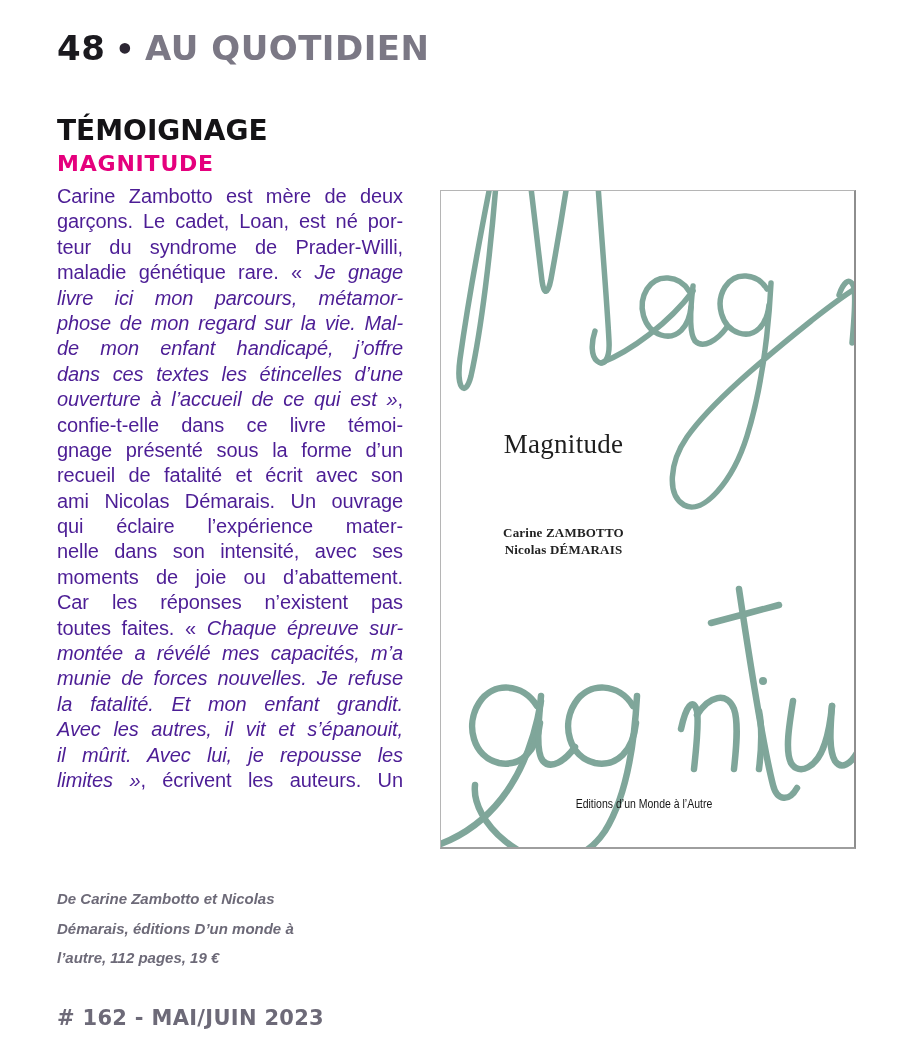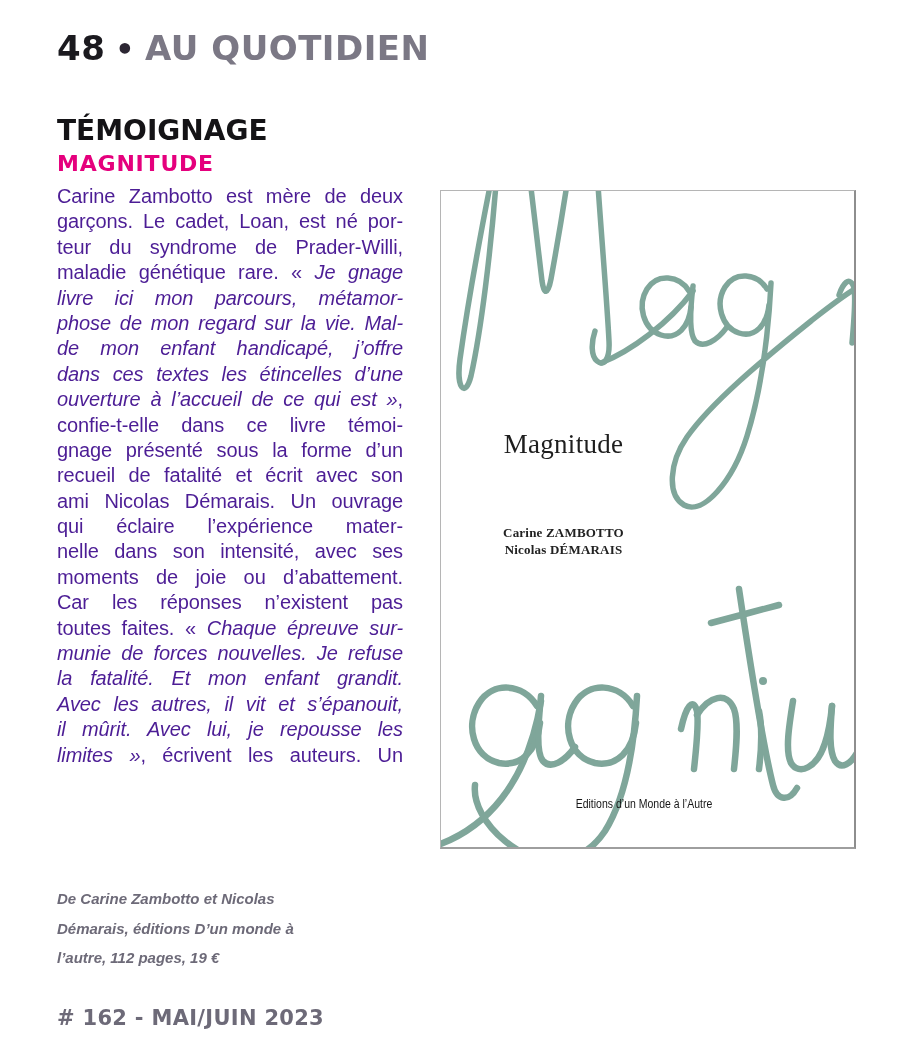--- a/index.html
+++ b/index.html
@@ -107,20 +107,21 @@
       <div class="body-line"><span class="it">ouverture à l’accueil de ce qui est »</span><span>,</span></div>
       <div class="body-line"><span>confie-t-elle dans ce livre témoi-</span></div>
       <div class="body-line"><span>gnage présenté sous la forme d’un</span></div>
       <div class="body-line"><span>recueil de fatalité et écrit avec son</span></div>
       <div class="body-line"><span>ami Nicolas Démarais. Un ouvrage</span></div>
       <div class="body-line"><span>qui éclaire l’expérience mater-</span></div>
       <div class="body-line"><span>nelle dans son intensité, avec ses</span></div>
       <div class="body-line"><span>moments de joie ou d’abattement.</span></div>
       <div class="body-line"><span>Car les réponses n’existent pas</span></div>
       <div class="body-line"><span>toutes faites. « </span><span class="it">Chaque épreuve sur-</span></div>
+      <div class="body-line"><span class="it">montée a révélé mes capacités, m’a</span></div>
       <div class="body-line"><span class="it">munie de forces nouvelles. Je refuse</span></div>
       <div class="body-line"><span class="it">la fatalité. Et mon enfant grandit.</span></div>
       <div class="body-line"><span class="it">Avec les autres, il vit et s’épanouit,</span></div>
       <div class="body-line"><span class="it">il mûrit. Avec lui, je repousse les</span></div>
       <div class="body-line"><span class="it">limites »</span><span>, écrivent les auteurs. Un</span></div>
     </div>
 
   <div class="credit" id="credit">
       <div>De Carine Zambotto et Nicolas</div>
       <div>Démarais, éditions D’un monde à</div>

